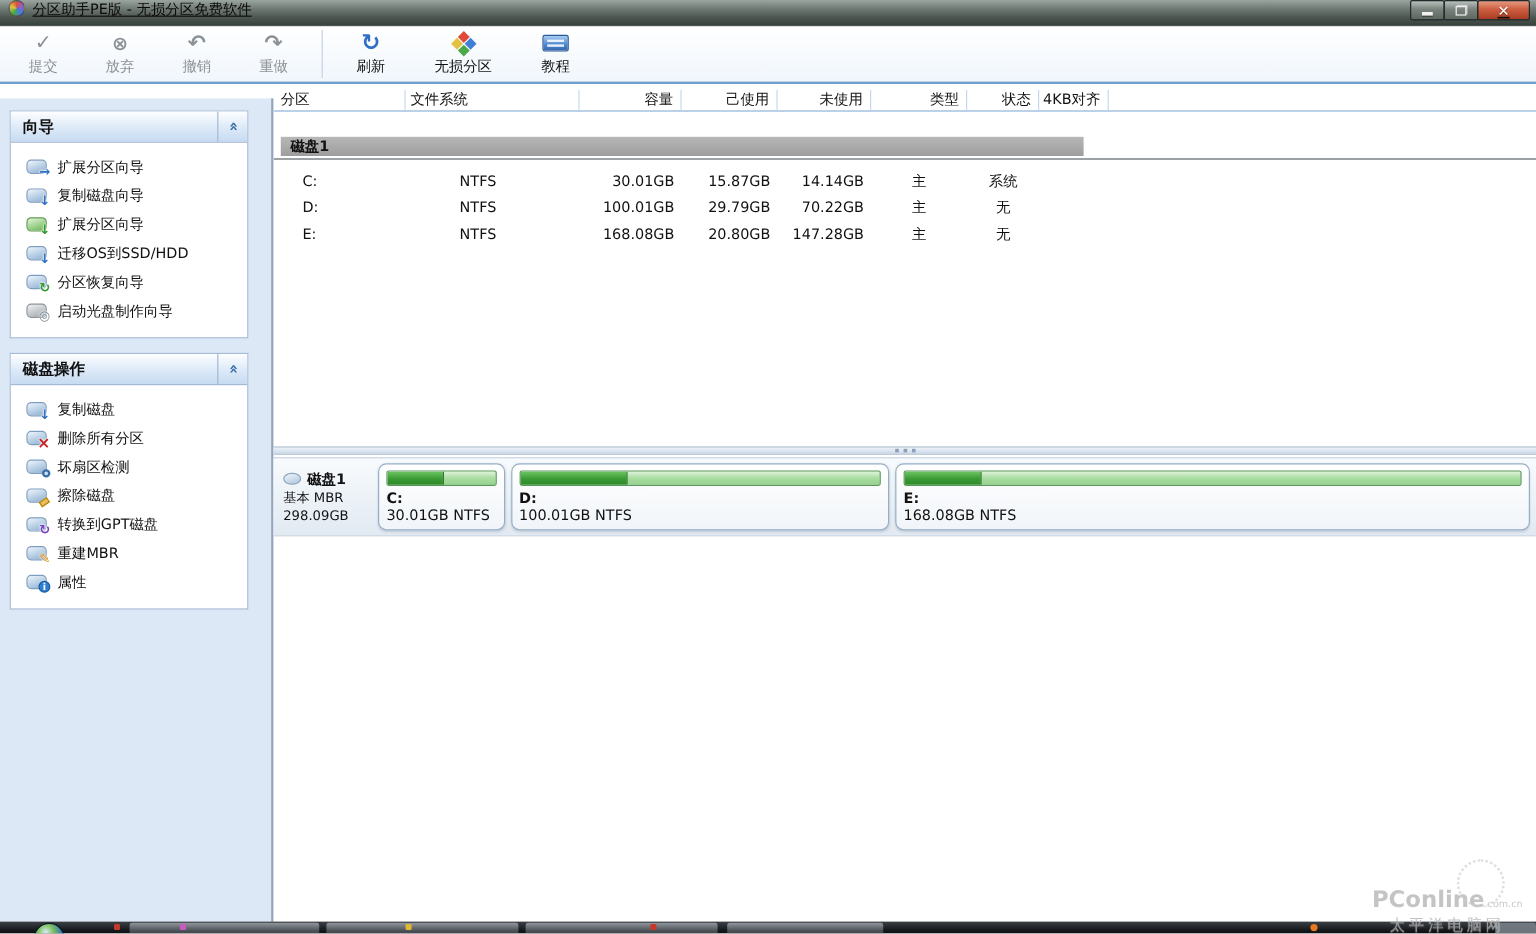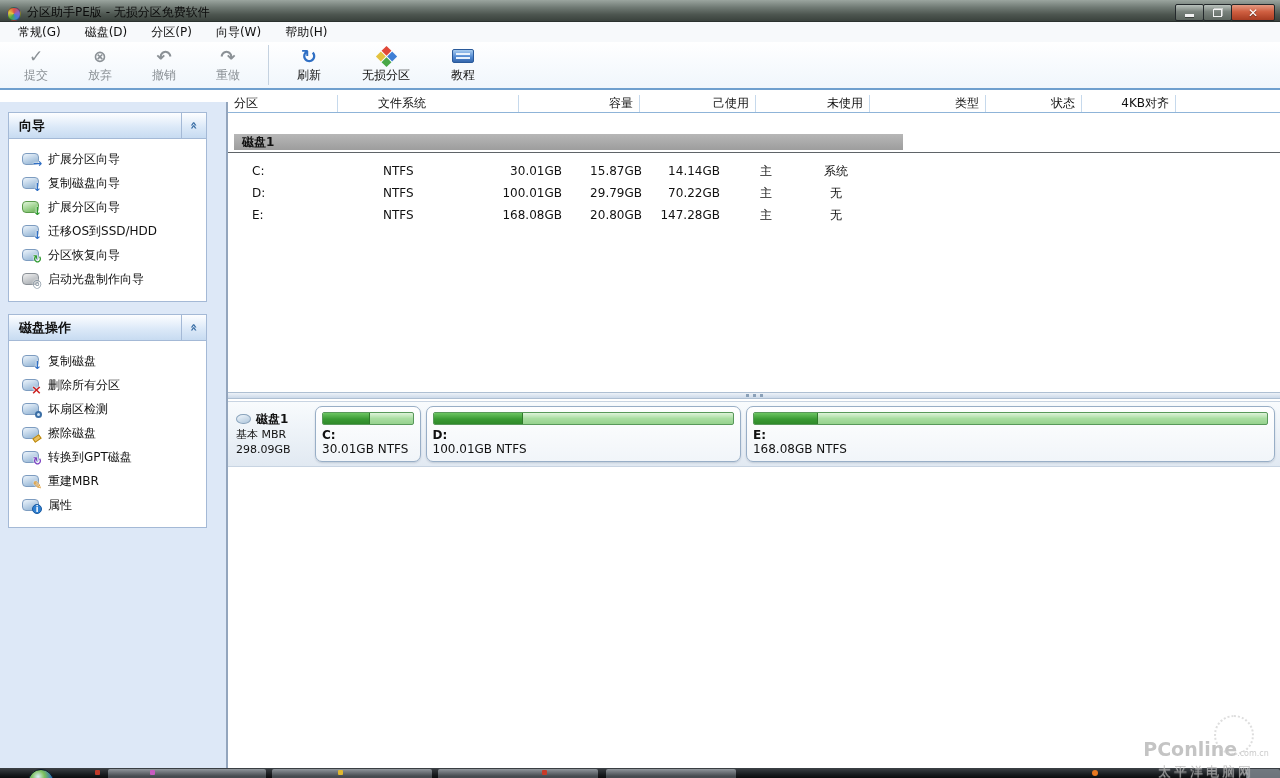--- a/index.html
+++ b/index.html
@@ -2,23 +2,23 @@
 <html><head>
 <meta charset="utf-8">
 <style>
   * { margin:0; padding:0; box-sizing:border-box; }
   html,body { width:1280px; height:778px; overflow:hidden; }
   body { font-family:"DejaVu Sans","Liberation Sans",sans-serif; font-size:12px; color:#111; }
 
   .window { position:relative; width:1280px; height:778px; display:flex; flex-direction:column; background:#fff; }
 
   
-  .titlebar { height:22px; flex:0 0 22px; display:flex; align-items:flex-end; padding:0 5px;
+  .titlebar { height:22px; flex:0 0 22px; display:flex; align-items:flex-start; padding:0 5px;
     background:linear-gradient(180deg,#9ba59f 0%,#707a74 35%,#4c554f 70%,#3a423d 100%);
-    border-bottom:1px solid #2b322e; }
+    border-bottom:1px solid #2b322e;text-decoration:underline; }
   .app-icon { width:14px; height:14px; border-radius:50%; margin:0 6px 0 2px;
     background:conic-gradient(#d94f43,#8a62c9,#3f7fd6,#49a847,#e3c23f,#d94f43);
     border:1px solid rgba(0,0,0,.35); }
   .title-text { font-size:12px; color:#0a0a0a; }
   .win-btns { margin-left:auto; display:flex; }
   .win-btn { height:17px; width:29px; display:flex; align-items:center; justify-content:center;
     border:1px solid #23282b; border-radius:2px; margin-left:-1px;
     background:linear-gradient(180deg,#b9c1bc,#79827c 45%,#5d665f); }
   .win-btn.close { width:44px; background:linear-gradient(180deg,#e49a82,#cf5f41 45%,#a83c22); }
   .glyph-min { width:9px; height:3px; background:#f2f2f2; margin-top:6px; box-shadow:0 1px 0 rgba(0,0,0,.4); }
@@ -78,21 +78,21 @@
     color:#fff; font-size:8px; font-weight:bold; display:flex; align-items:center; justify-content:center; border:1px solid #1a5aa0; }
   .mini-info:after { content:"i"; }
   .mini-grid { position:absolute; right:-4px; bottom:-4px; width:9px; height:9px; display:grid;
     grid-template-columns:4px 4px; grid-template-rows:4px 4px; gap:1px; }
   .mini-grid span { background:#2f7fd0; }
 
   
   .main { flex:1; display:flex; flex-direction:column; min-width:0; background:#fff; }
 
   .table-pane { flex:0 0 302px; overflow:hidden; }
-  .thead { display:flex; height:18px; margin-top:5px; border-bottom:1px solid #8fb4d8; align-items:stretch;gap:36px; }
+  .thead { display:flex; height:18px; margin-top:5px; border-bottom:1px solid #8fb4d8; align-items:stretch; }
   .th { display:flex; align-items:center; border-right:1px solid #c6d9ec; }
   .c1{width:110px;} .c2{width:145px;} .c3{width:85px;} .c4{width:80px;} .c5{width:78px;} .c6{width:80px;} .c7{width:60px;text-align:center;} .c8{width:58px;}
   .th.c1{padding-left:6px;} .th.c2{padding-left:4px;}
   .th.c3,.th.c4,.th.c5,.th.c6,.th.c7,.th.c8 { justify-content:flex-end; padding-right:6px; }
   .group-bar { margin:21px 0 0 6px; width:669px; height:16px; display:flex; align-items:center; padding-left:8px;
     font-weight:bold; background:linear-gradient(180deg,#b7b7b7,#9d9d9d); }
   .group-line { margin-top:2px; border-top:1px solid #5f6468; }
   .rows { margin-top:7px; }
   .row { display:flex; height:22px; align-items:center; cursor:default; }
   .cell { display:flex; align-items:center; height:100%; }
@@ -158,27 +158,20 @@
         </div>
       <div class="win-btn">
           <span class="glyph-max"></span>
         </div>
       <div class="win-btn close">
           <span class="glyph-close">✕</span>
         </div>
     </div>
   </div>
 
-  <div class="menubar">
-    <div class="menu-item">常规(G)</div>
-    <div class="menu-item">磁盘(D)</div>
-    <div class="menu-item">分区(P)</div>
-    <div class="menu-item">向导(W)</div>
-    <div class="menu-item">帮助(H)</div>
-  </div>
 
   <div class="toolbar">
     <div class="tb-btn off">
       <span class="tb-ic ic-check">✓</span>
       <span class="tb-lbl">提交</span>
     </div>
     <div class="tb-btn off">
       <span class="tb-ic ic-discard">⊗</span>
       <span class="tb-lbl">放弃</span>
     </div>

